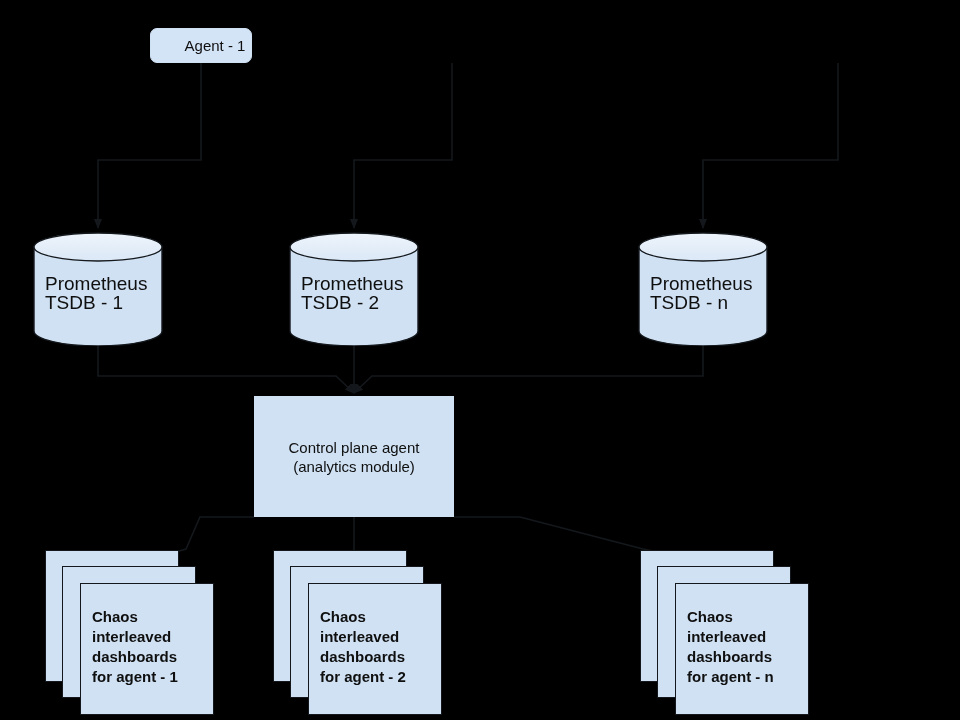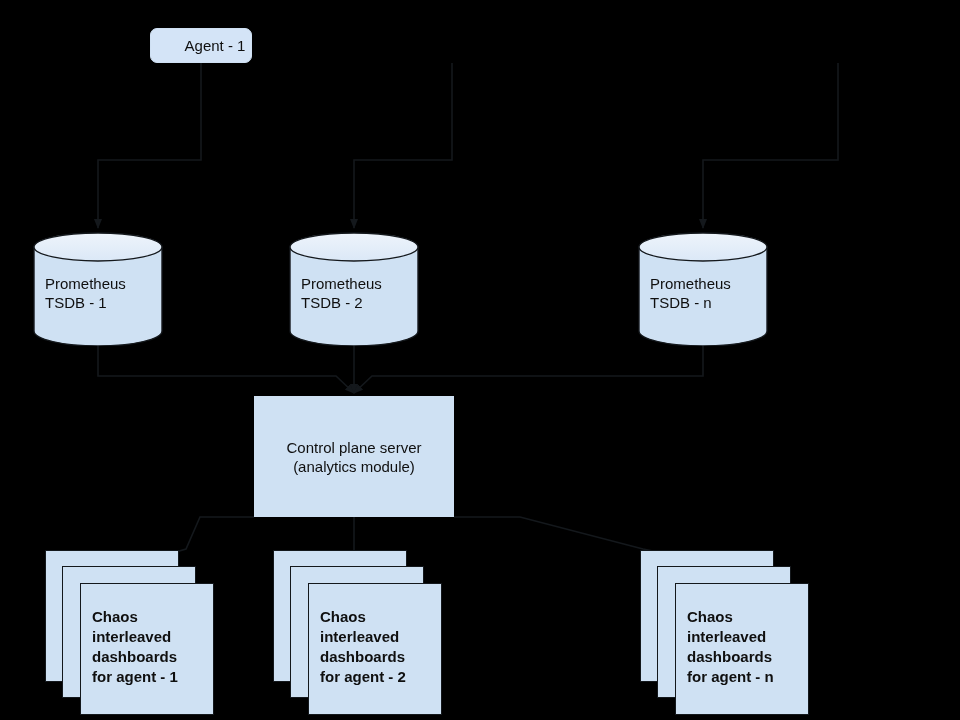--- a/index.html
+++ b/index.html
@@ -42,21 +42,21 @@
     position: absolute;
     top: 0;
     left: 0;
     display: block;
   }
   .cylinder .cyl-label {
     position: absolute;
     left: 12px;
     top: 42px;
     color: #0f0f0f;
-    font-size: 15px;
+    font-size: 19px;
     line-height: 19px;
     white-space: pre-line;
     pointer-events: none;
   }
 
   
   .server-box {
     position: absolute;
     background: #cfe1f3;
     border: 1px solid #cfe1f3;
@@ -178,21 +178,21 @@
         </linearGradient>
       </defs>
       <path d="M 1 15 L 1 99 A 64 15 0 0 0 129 99 L 129 15 Z" fill="#cfe1f3" stroke="#14181c" stroke-width="1.4"></path>
       <ellipse cx="65" cy="15" rx="64" ry="14" fill="url(#cylTop3)" stroke="#14181c" stroke-width="1.4"></ellipse>
     </svg>
     <div class="cyl-label">Prometheus
 TSDB - n</div>
   </div>
 
   <div class="server-box" style="left:254px; top:396px; width:200px; height:121px;">
-    <span>Control plane server
+    <span>Control plane agent
 (analytics module)</span>
   </div>
 
   <div class="stack" style="left:45px; top:550px;">
     <div class="sheet back"></div>
     <div class="sheet middle"></div>
     <div class="sheet front"></div>
     <div class="stack-label">Chaos
 interleaved
 dashboards

